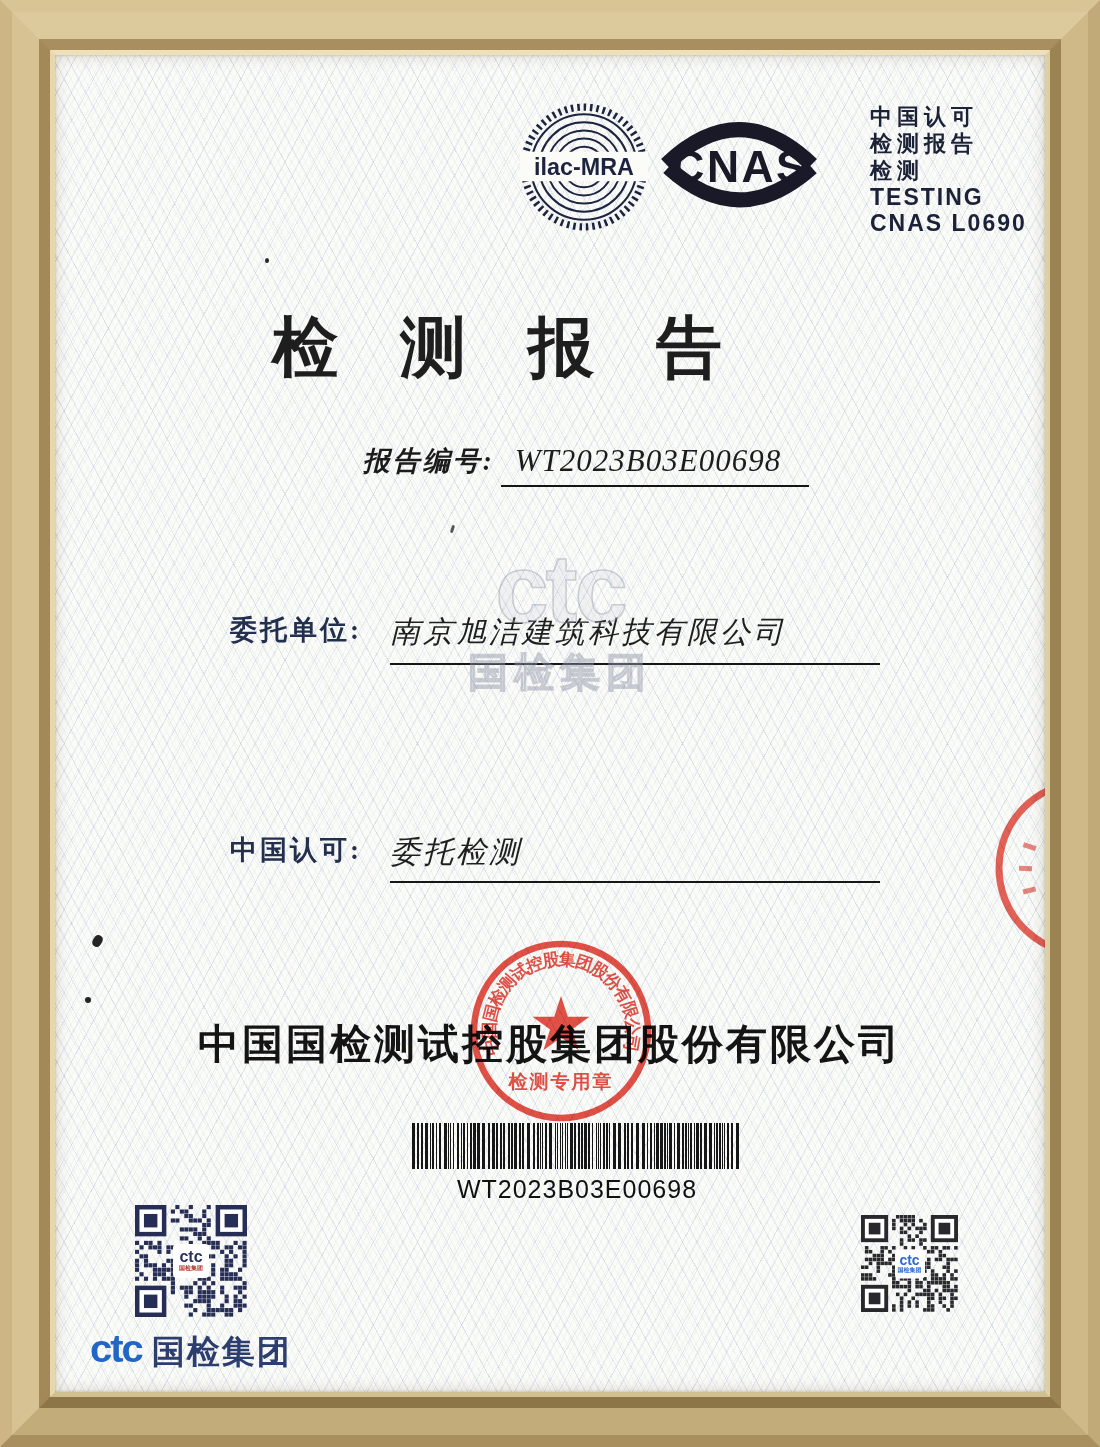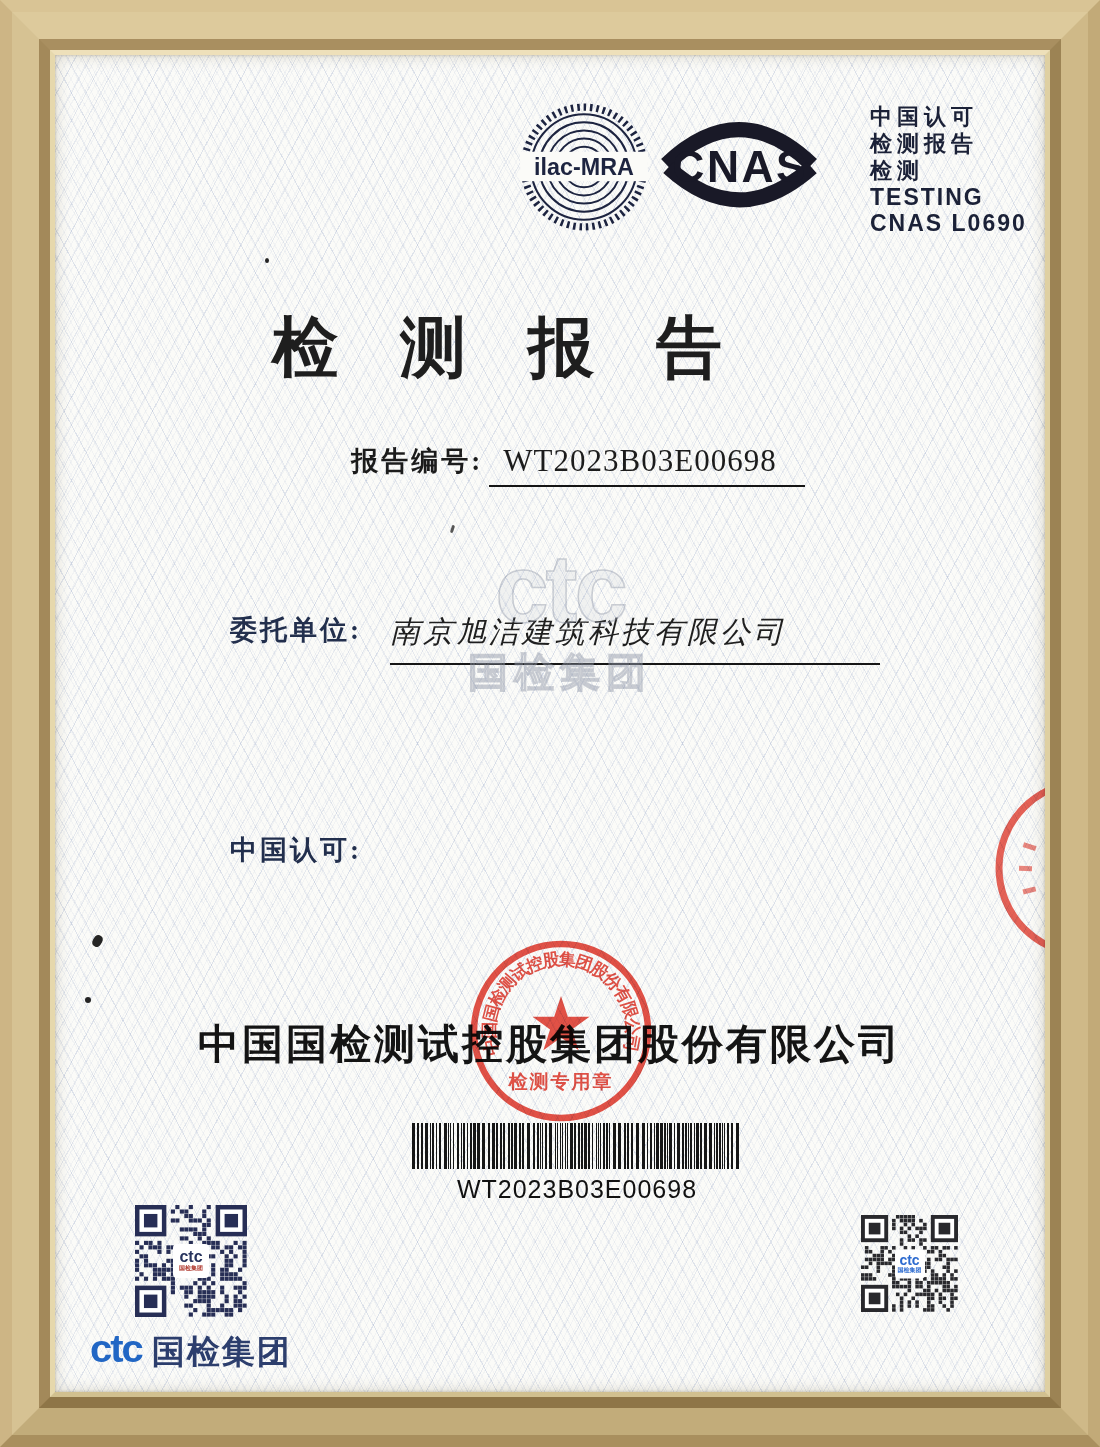--- a/index.html
+++ b/index.html
@@ -27,21 +27,21 @@
   .cnas{left:603px;top:56px;}
   .accred{left:776px;top:48px;width:180px;color:#1b2137;margin-left:39px;}
   .accred .zh{font-size:22px;font-weight:bold;letter-spacing:5px;line-height:27px;font-family:"Liberation Serif","DejaVu Serif",serif;}
   .accred .en{font-size:23px;font-weight:bold;letter-spacing:2px;line-height:26px;font-family:"Liberation Sans","DejaVu Sans",sans-serif;}
 
   
   .title{left:-22px;top:236px;width:100%;text-align:center;font-size:66px;font-weight:bold;
     color:#1e1e1e;letter-spacing:62px;font-family:"Liberation Serif","DejaVu Serif",serif;margin-top:12px;}
 
   
-  .repno{left:8px;top:388px;width:100%;display:flex;justify-content:center;align-items:center;transform:translateX(20px);}
+  .repno{left:16px;top:388px;width:100%;display:flex;justify-content:center;align-items:center;transform:translateX(20px);font-style:italic;}
   .repno-label{font-size:27px;font-weight:bold;color:#1b1b1b;letter-spacing:3px;padding-bottom:8px;}
   .repno-value{font-size:31px;color:#1c1c1c;letter-spacing:1px;border-bottom:2.5px solid #151515;
     padding:0 28px 6px 14px;margin-left:6px;}
 
   
   .frow{left:0;top:0;width:100%;height:56px;font-family:Liberation Serif, serif;}
   .flabel{position:absolute;left:175px;top:5px;font-size:27px;font-weight:bold;color:#222f4d;letter-spacing:3px;}
   .fwrap{position:absolute;left:335px;top:5px;width:490px;border-bottom:2.5px solid #161616;text-align:left;}
   .fvalue{font-size:30px;font-style:italic;color:#1f1f1f;letter-spacing:3px;padding-bottom:9px;}
   #row1{top:552px;} #row1 .fwrap{height:53px;}
@@ -142,20 +142,23 @@
       </div>
 
       <div class="abs frow" id="row1">
         <span class="flabel">委托单位:</span>
         <span class="fwrap">
           <span class="fvalue">南京旭洁建筑科技有限公司</span>
         </span>
       </div>
       <div class="abs frow" id="row3">
         <span class="flabel">中国认可:</span>
+        <span class="fwrap">
+          <span class="fvalue">委托检测</span>
+        </span>
       </div>
 
       <div class="abs issuer">
         <div>中国国检测试控股集团股份有限公司</div>
       </div>
 
       <svg class="abs stamp" width="200" height="200" viewBox="0 0 200 200">
         <circle cx="100" cy="100" r="87" fill="none" stroke="#e23a2e" stroke-width="6.5"></circle>
         <path id="ringPath" d="M 38 122.6 A 66 66 0 1 1 162 122.6" fill="none"></path>
         <text font-size="17" fill="#e23a2e" font-weight="bold" font-family="Liberation Serif, DejaVu Serif, serif">

